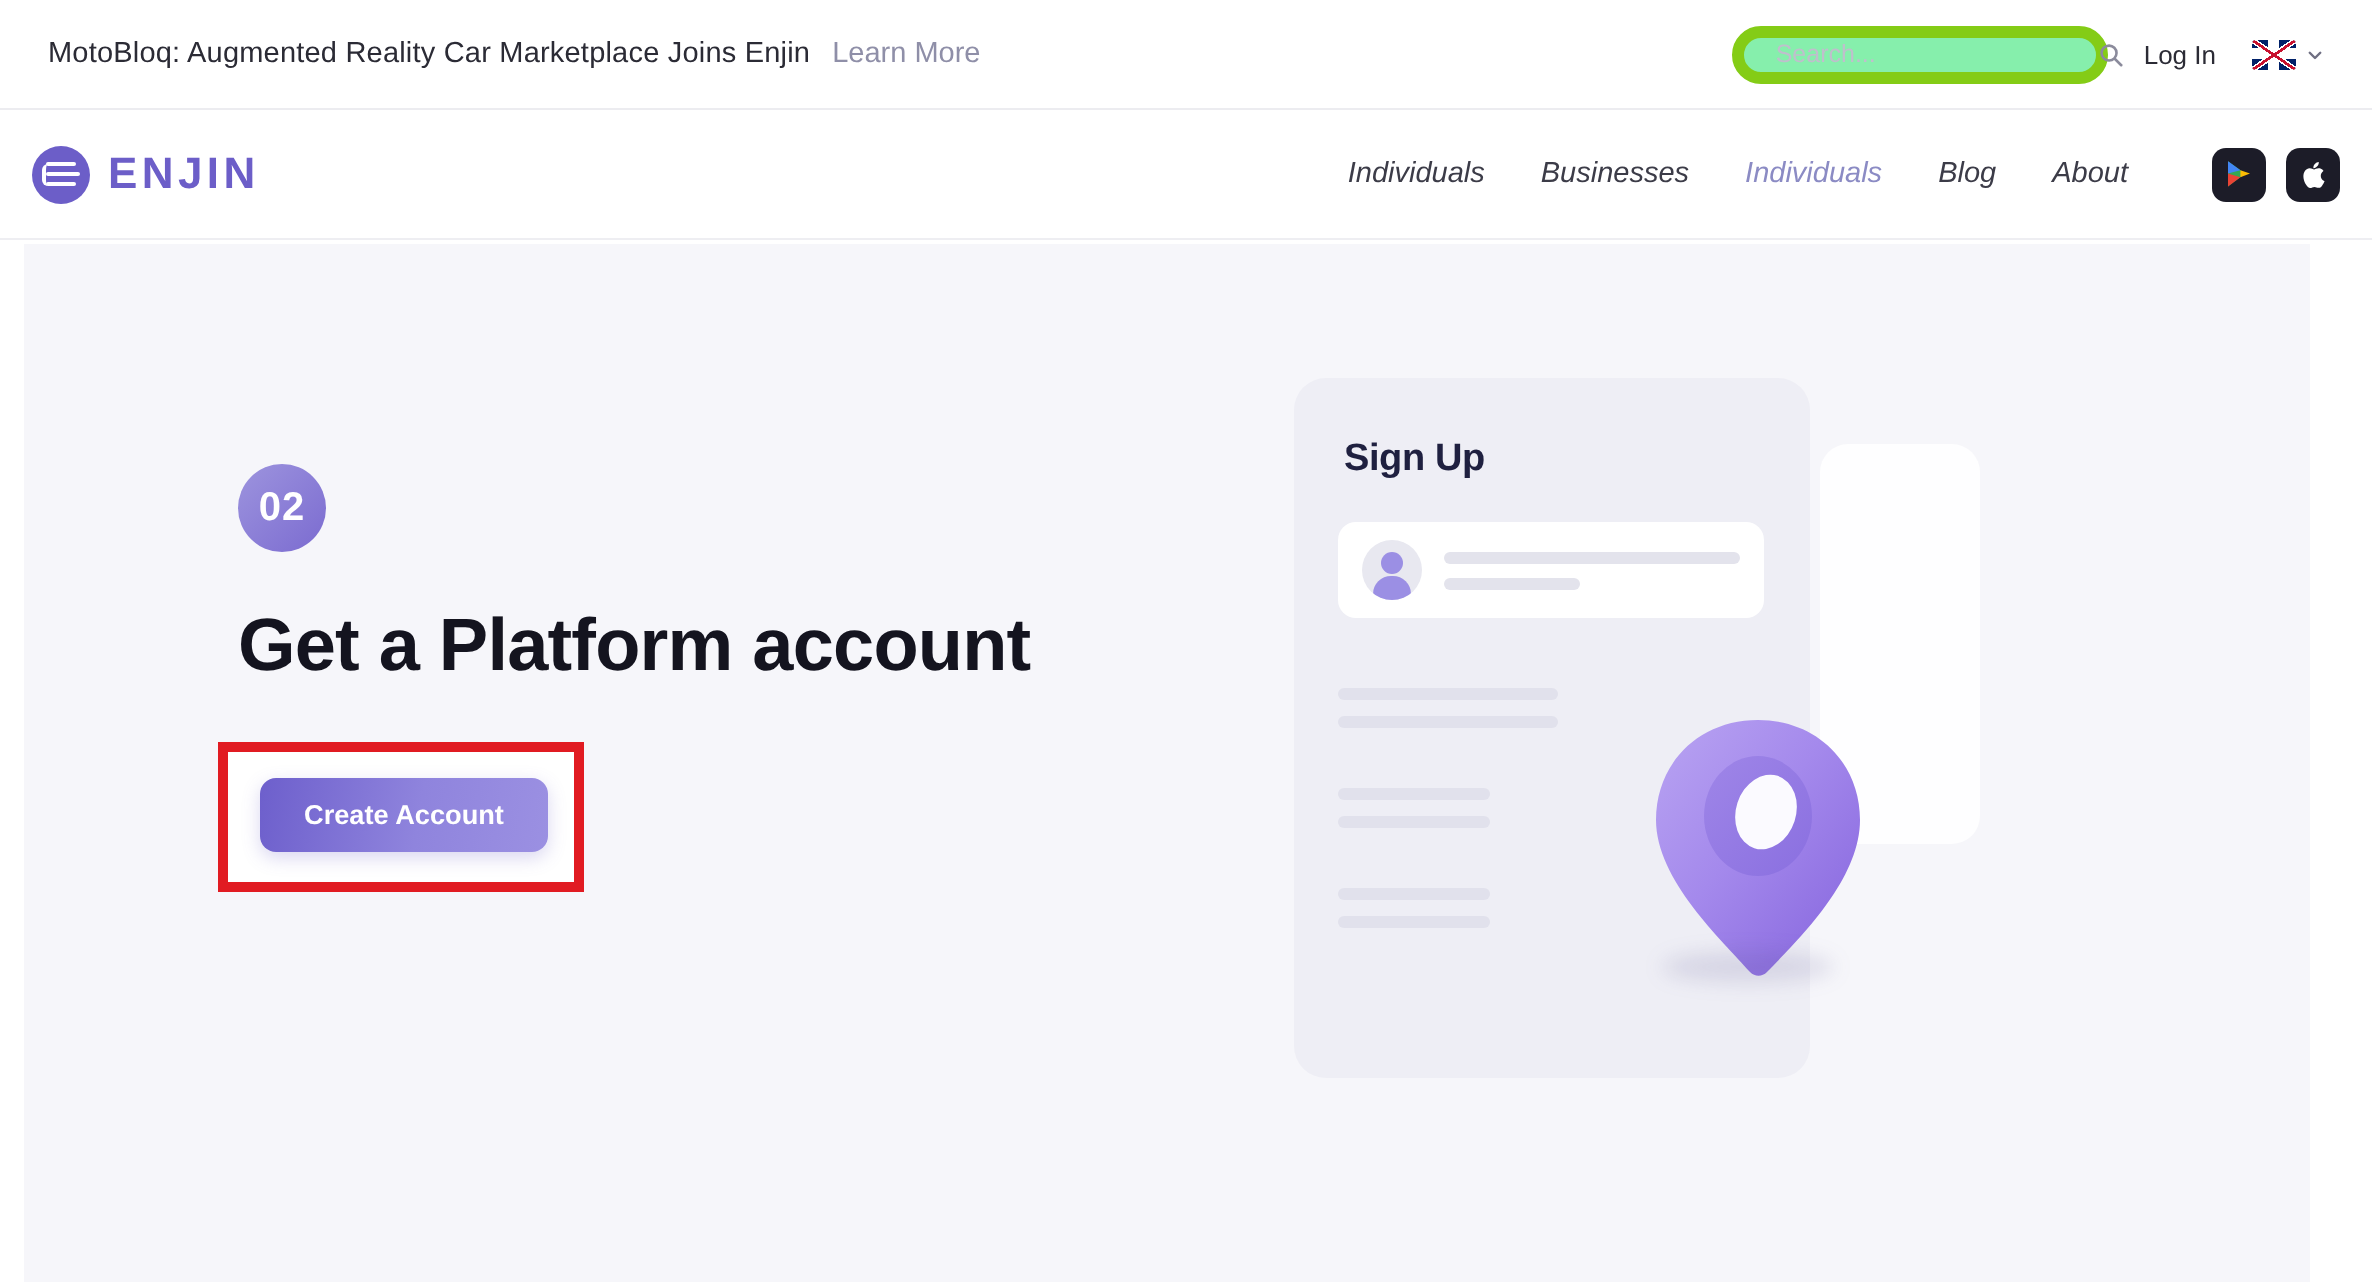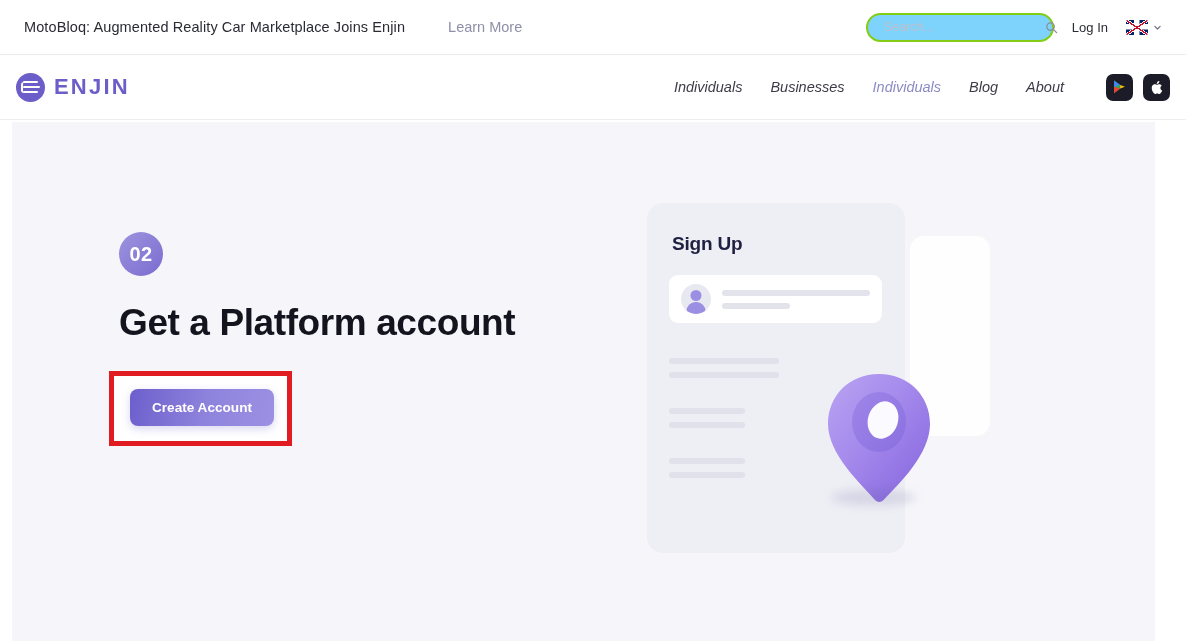--- a/index.html
+++ b/index.html
@@ -11,34 +11,33 @@
   }
   .page { position: relative; width: 1186px; height: 641px; background: #ffffff; }
 
   
   .announce {
     height: 55px; width: 1186px;
     display: flex; align-items: center;
     border-bottom: 1px solid #ececf0;
     background: #ffffff;
     padding: 0 24px 0 24px;
-    gap: 32px;
   }
   .announce-text {
     font-size: 14.5px; color: #2b2b35; letter-spacing: .1px; white-space: nowrap;
   }
   .announce-link {
     font-size: 14.5px; color: #8f8fa8; margin-left: 11px; cursor: pointer; white-space: nowrap;
   }
   .announce-right {
     margin-left: auto; display: flex; align-items: center; gap: 18px;
   }
   .search-wrap {
-    width: 188px; height: 29px; border: 2px solid #84cc16; border-radius: 20px;
-    display: flex; align-items: center; padding: 0 12px 0 16px; background: #7dd3fc;
+    width: 188px; height: 29px; border: 6px solid #84cc16; border-radius: 20px;
+    display: flex; align-items: center; padding: 0 12px 0 16px; background: #86efac;
   }
   .search-input {
     border: none; outline: none; flex: 1; font-size: 12.5px; color: #3a3a45;
     font-family: "Liberation Sans", sans-serif; background: transparent;
   }
   .search-input::placeholder { color: #bfbfcc; }
   .search-icon { width: 13px; height: 13px; flex: none; color: #8b8b9c; }
   .login-link { font-size: 13px; color: #2b2b35; cursor: pointer; }
   .lang { display: flex; align-items: center; gap: 5px; cursor: pointer; }
   .flag {
@@ -122,21 +121,21 @@
   .cta-btn {
     position: absolute; left: 11px; top: 24px;
     padding: 11px 22px; border: none; border-radius: 8px;
     background: linear-gradient(100deg, #6d5fcc 0%, #8f84dd 55%, #9b90e2 100%);
     color: #ffffff; font-size: 13.6px; font-weight: 600;
     font-family: "Liberation Sans", sans-serif; cursor: pointer;
     box-shadow: 0 3px 9px rgba(108,94,200,.25);
   }
 
   
-  .illus { position: absolute; left: 625px; top: 59px; width: 420px; height: 420px; text-align: right; }
+  .illus { position: absolute; left: 625px; top: 45px; width: 420px; height: 420px; text-align: right; }
   .card-back {
     position: absolute; left: 273px; top: 55px; width: 80px; height: 200px;
     background: #ffffff; border-radius: 14px; opacity: .85;
   }
   .card-main {
     position: absolute; left: 10px; top: 22px; width: 258px; height: 350px;
     background: #eeeef5; border-radius: 16px;
   }
   .card-title {
     position: absolute; left: 25px; top: 30px; font-size: 19px; font-weight: 700; color: #1f2040;

